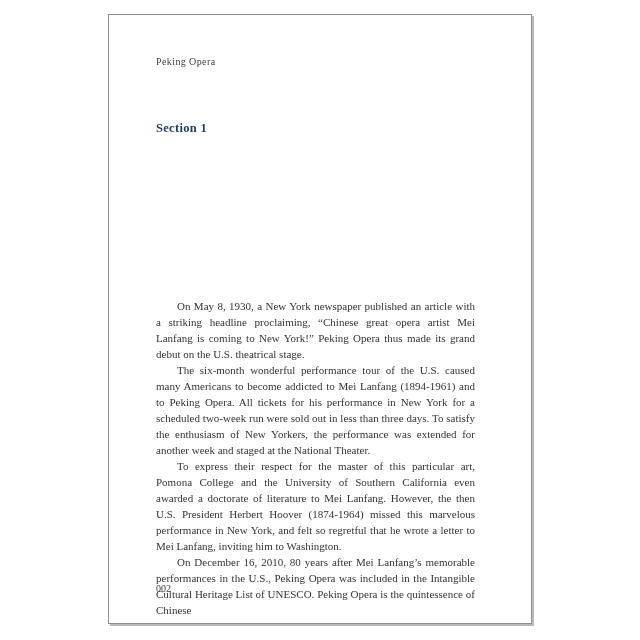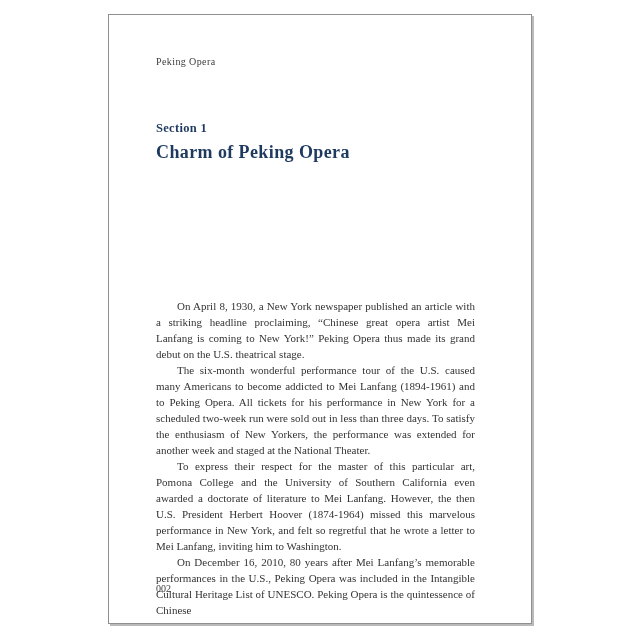--- a/index.html
+++ b/index.html
@@ -24,21 +24,21 @@
   }
   .running-header {
     position: absolute;
     left: 47px; top: 41px;
     font-size: 10px;
     letter-spacing: 0.4px;
     color: #3d3d3d;
   }
   .heading-block {
     position: absolute;
-    left: 47px; top: 106px;
+    left: 47px; top: 106px; text-align: right;
   }
   .section-label {
     font-size: 12.5px;
     font-weight: bold;
     color: #1f3a5f;
     letter-spacing: 0.3px;
     margin-bottom: 6px;
   }
   .chapter-title {
     font-size: 18px;
@@ -70,25 +70,24 @@
 </head>
 <body>
 
 <div class="canvas">
   <div class="page">
 
     <div class="running-header">Peking Opera</div>
 
     <div class="heading-block">
       <div class="section-label">Section 1</div>
-      <div class="chapter-title">Charm of Peking Opera</div>
     </div>
 
     <div class="body-text">
-      <p>On April 8, 1930, a New York newspaper published an article with a striking headline proclaiming, “Chinese great opera artist Mei Lanfang is coming to New York!” Peking Opera thus made its grand debut on the U.S.  theatrical stage.</p>
+      <p>On May 8, 1930, a New York newspaper published an article with a striking headline proclaiming, “Chinese great opera artist Mei Lanfang is coming to New York!” Peking Opera thus made its grand debut on the U.S.  theatrical stage.</p>
       <p>The six-month wonderful performance tour of the U.S. caused many Americans to become addicted to Mei Lanfang (1894-1961) and to Peking Opera. All tickets for his performance in New York for a scheduled two-week run were sold out in less than three days. To satisfy the enthusiasm of New Yorkers, the performance was extended for another week and staged at the National Theater.</p>
       <p>To express their respect for the master of this particular art, Pomona College and the University of Southern California even awarded a doctorate of literature to Mei Lanfang. However, the then U.S. President Herbert Hoover (1874-1964) missed this marvelous performance in New York, and felt so regretful that he wrote a letter to Mei Lanfang, inviting him to Washington.</p>
       <p>On December 16, 2010, 80 years after Mei Lanfang’s memorable performances in the U.S., Peking Opera was included in the Intangible Cultural Heritage List of UNESCO. Peking Opera is the quintessence of Chinese</p>
     </div>
 
     <div class="page-number">002</div>
 
   </div>
 </div>
 

